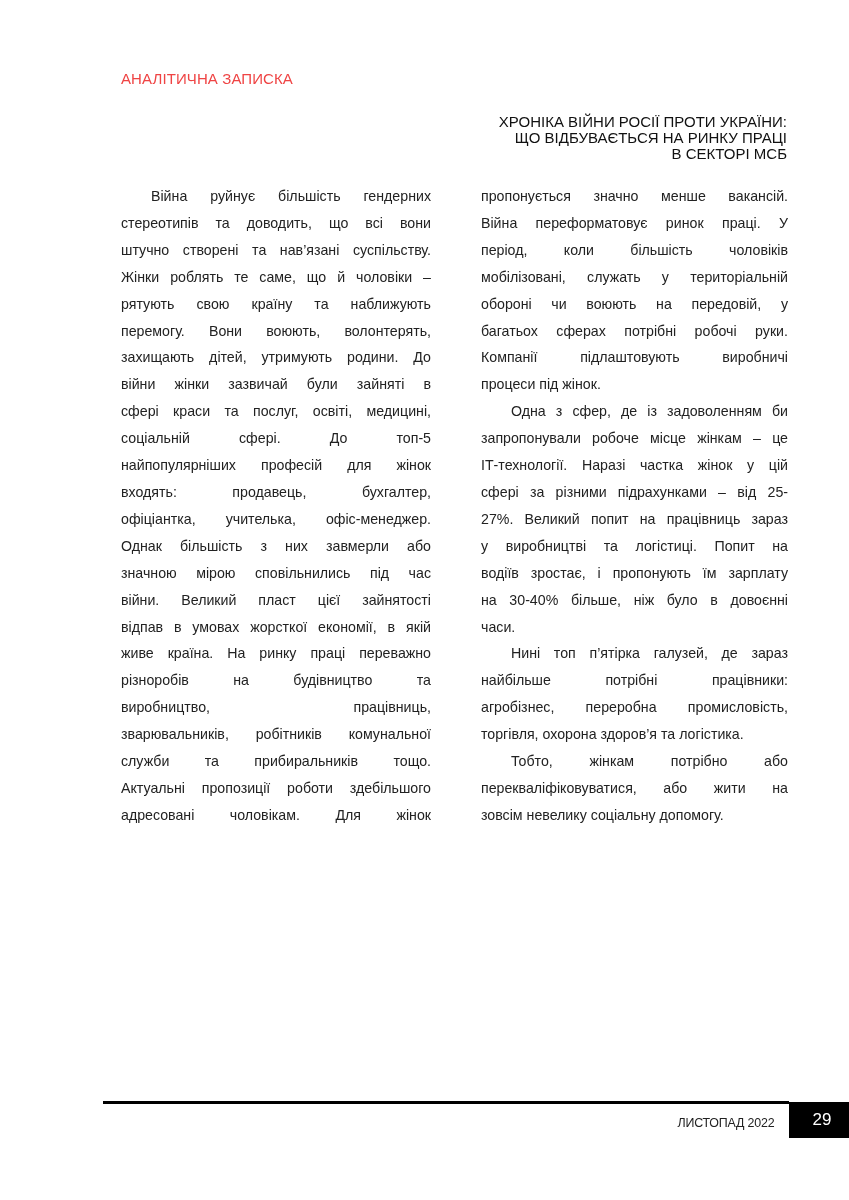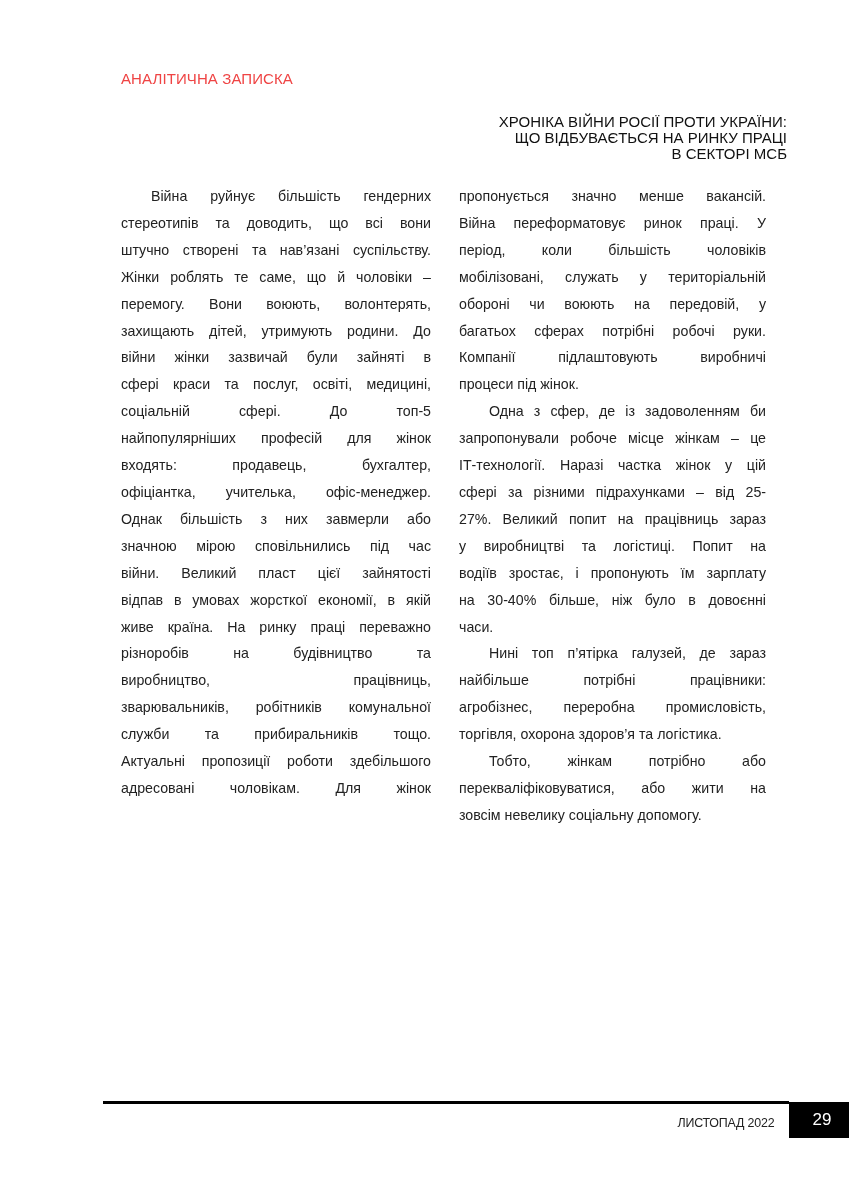--- a/index.html
+++ b/index.html
@@ -13,21 +13,21 @@
       position: absolute; right: 62px; top: 70px; text-align: right;
       font-family: "Liberation Sans", sans-serif; font-size: 15px; line-height: 16px; color: #111; margin-top: 44px;
     }
     .hdr-right div { white-space: nowrap; }
     .col {
       position: absolute; top: 155px;
       font-family: Liberation Sans, sans-serif; font-size: 14.2px; line-height: 26.9px;
       text-align: justify; color: #222; margin-top: 28px;
     }
     .col-left { left: 121px; width: 310px; }
-    .col-right { left: 459px; width: 307px; }
+    .col-right { left: 481px; width: 307px; }
     .col p { margin: 0; text-indent: 0; }
     .col span.l { display: block; text-align: justify; text-align-last: justify; }
     .col span.last { display: block; text-align: left; text-align-last: left; }
     .rule {
       position: absolute; left: 103px; top: 1101px; width: 686px; height: 3px; background: #000;
     }
     .footer-date {
       position: absolute; right: 75px; top: 1115px;
       font-family: "Liberation Sans", sans-serif; font-size: 13.5px; color: #222; letter-spacing: -0.2px;
       transform: scaleX(0.92); transform-origin: right center;
@@ -47,20 +47,21 @@
   <div>ЩО ВІДБУВАЄТЬСЯ НА РИНКУ ПРАЦІ</div>
   <div>В СЕКТОРІ МСБ</div>
 </div>
 
 <div class="col col-left">
   <p id="lp1">
       <span class="l" style="padding-left: 30px;">Війна руйнує більшість гендерних</span>
       <span class="l">стереотипів та доводить, що всі вони</span>
       <span class="l">штучно створені та нав’язані суспільству.</span>
       <span class="l">Жінки роблять те саме, що й чоловіки –</span>
+      <span class="l">рятують свою країну та наближують</span>
       <span class="l">перемогу. Вони воюють, волонтерять,</span>
       <span class="l">захищають дітей, утримують родини. До</span>
       <span class="l">війни жінки зазвичай були зайняті в</span>
       <span class="l">сфері краси та послуг, освіті, медицині,</span>
       <span class="l">соціальній сфері. До топ-5</span>
       <span class="l">найпопулярніших професій для жінок</span>
       <span class="l">входять: продавець, бухгалтер,</span>
       <span class="l">офіціантка, учителька, офіс-менеджер.</span>
       <span class="l">Однак більшість з них завмерли або</span>
       <span class="l">значною мірою сповільнились під час</span>

